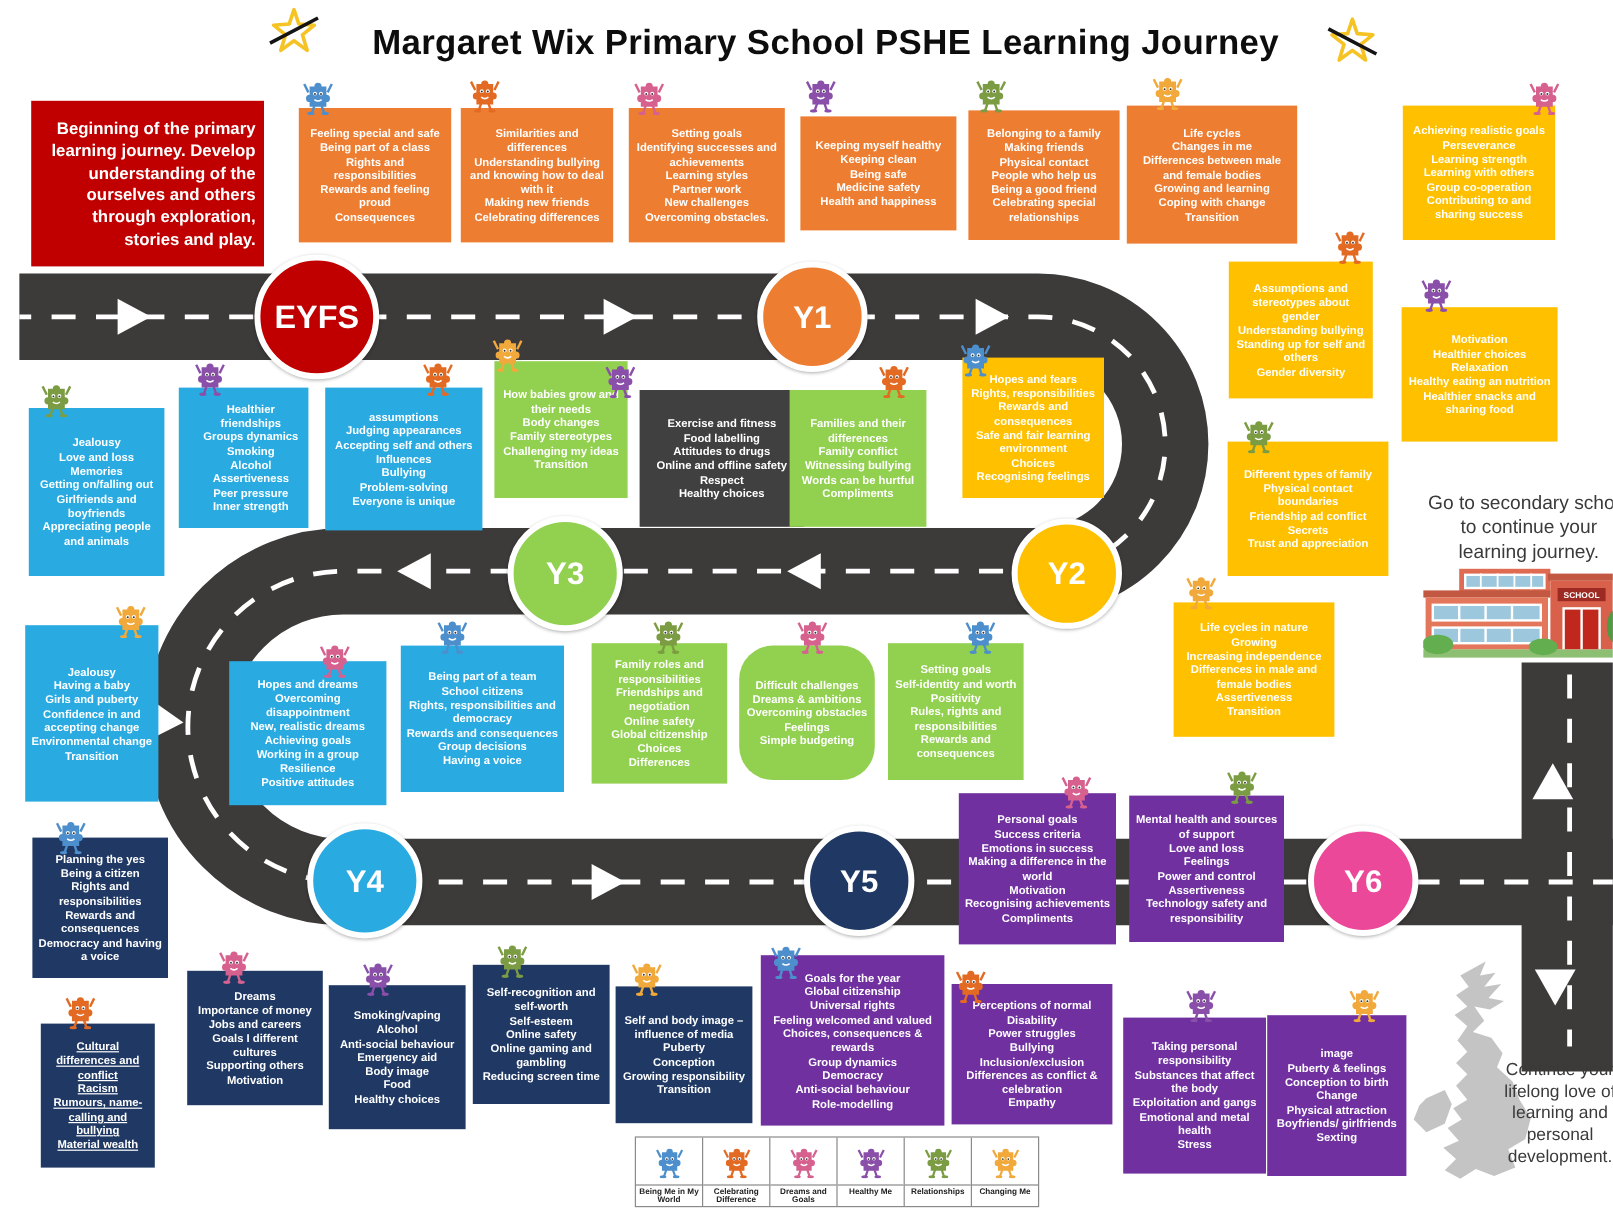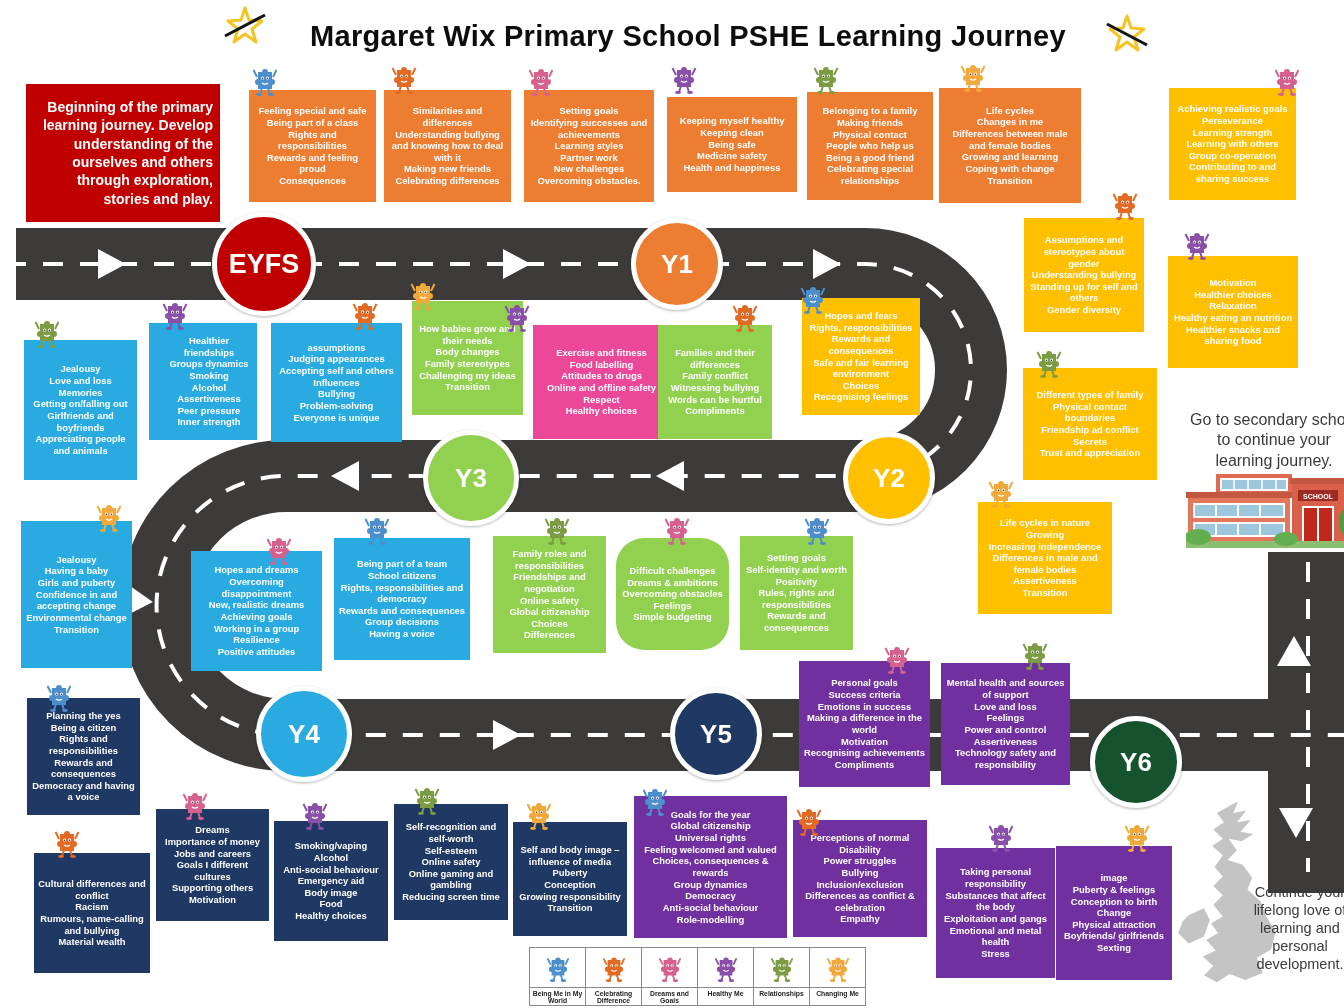--- a/index.html
+++ b/index.html
@@ -170,21 +170,21 @@
 School citizens
 Rights, responsibilities and democracy
 Rewards and consequences
 Group decisions
 Having a voice</div>
       <div class="topic-box" style="left: 396px; top: 301px; width: 111px; min-height: 114px; background: rgb(146, 208, 80);">How babies grow and their needs
 Body changes
 Family stereotypes
 Challenging my ideas
 Transition</div>
-      <div class="topic-box" style="left: 517px; top: 325px; width: 137px; min-height: 114px; background: #ec4899;">Exercise and fitness
+      <div class="topic-box" style="left: 517px; top: 325px; width: 137px; min-height: 114px; background: #404040;">Exercise and fitness
 Food labelling
 Attitudes to drugs
 Online and offline safety
 Respect
 Healthy choices</div>
       <div class="topic-box" style="left: 642px; top: 325px; width: 114px; min-height: 114px; background: rgb(146, 208, 80);">Families and their differences
 Family conflict
 Witnessing bullying
 Words can be hurtful
 Compliments</div>
@@ -215,21 +215,21 @@
 Love and loss
 Feelings
 Power and control
 Assertiveness
 Technology safety and responsibility</div>
       <div class="topic-box" style="left: 11px; top: 698px; width: 113px; min-height: 117px; background: rgb(31, 56, 100);">Planning the yes
 Being a citizen
 Rights and responsibilities
 Rewards and consequences
 Democracy and having a voice</div>
-      <div class="topic-box" style="left: 18px; top: 853px; width: 116px; min-height: 120px; background: rgb(31, 56, 100);">Cultural differences and conflict
+      <div class="topic-box" style="left: 18px; top: 853px; width: 95px; min-height: 120px; background: rgb(31, 56, 100); text-decoration: underline;">Cultural differences and conflict
 Racism
 Rumours, name-calling and bullying
 Material wealth</div>
       <div class="topic-box" style="left: 140px; top: 809px; width: 113px; min-height: 112px; background: rgb(31, 56, 100);">Dreams
 Importance of money
 Jobs and careers
 Goals I  different cultures
 Supporting others
 Motivation</div>
       <div class="topic-box" style="left: 258px; top: 821px; width: 114px; min-height: 120px; background: rgb(31, 56, 100);">Smoking/vaping
@@ -276,21 +276,21 @@
 Change
 Physical attraction
 Boyfriends/ girlfriends
 Sexting</div>
       <div class="year-circle" style="left: 196px; top: 212px; width: 94px; height: 94px; background: rgb(192, 0, 0); font-size: 27px;">EYFS</div>
       <div class="year-circle" style="left: 615px; top: 218px; width: 82px; height: 82px; background: rgb(237, 125, 49); font-size: 26px;">Y1</div>
       <div class="year-circle" style="left: 827px; top: 432px; width: 82px; height: 82px; background: rgb(255, 192, 0); font-size: 26px;">Y2</div>
       <div class="year-circle" style="left: 407px; top: 430px; width: 86px; height: 86px; background: rgb(146, 208, 80); font-size: 26px;">Y3</div>
       <div class="year-circle" style="left: 240px; top: 686px; width: 86px; height: 86px; background: rgb(41, 171, 226); font-size: 26px;">Y4</div>
       <div class="year-circle" style="left: 654px; top: 688px; width: 82px; height: 82px; background: rgb(31, 56, 100); font-size: 26px;">Y5</div>
-      <div class="year-circle" style="left: 1074px; top: 716px; width: 82px; height: 82px; background: #14532d; font-size: 26px;">Y6</div>
+      <div class="year-circle" style="left: 1074px; top: 688px; width: 82px; height: 82px; background: #ec4899; font-size: 26px;">Y6</div>
       <div class="character" style="left: 236px; top: 62px;"><svg width="26" height="34" viewBox="0 0 26 34">
     <line x1="10" y1="26" x2="8" y2="32" stroke="#4D8FCC" stroke-width="2"></line>
     <line x1="16" y1="26" x2="18" y2="32" stroke="#4D8FCC" stroke-width="2"></line>
     <ellipse cx="7" cy="32.5" rx="3" ry="1.4" fill="#4D8FCC"></ellipse>
     <ellipse cx="19" cy="32.5" rx="3" ry="1.4" fill="#4D8FCC"></ellipse>
     <line x1="5" y1="15" x2="1.5" y2="8" stroke="#4D8FCC" stroke-width="2"></line>
     <line x1="21" y1="15" x2="24.5" y2="8" stroke="#4D8FCC" stroke-width="2"></line>
     <path d="M6 10 h4 a3 3 0 1 1 6 0 h4 v7 a3 3 0 1 1 0 6 v4 h-14 v-4 a3 3 0 1 1 0 -6 z" fill="#4D8FCC"></path>
     <circle cx="10.5" cy="16" r="1.6" fill="#fff"></circle>
           <circle cx="15.5" cy="16" r="1.6" fill="#fff"></circle>

